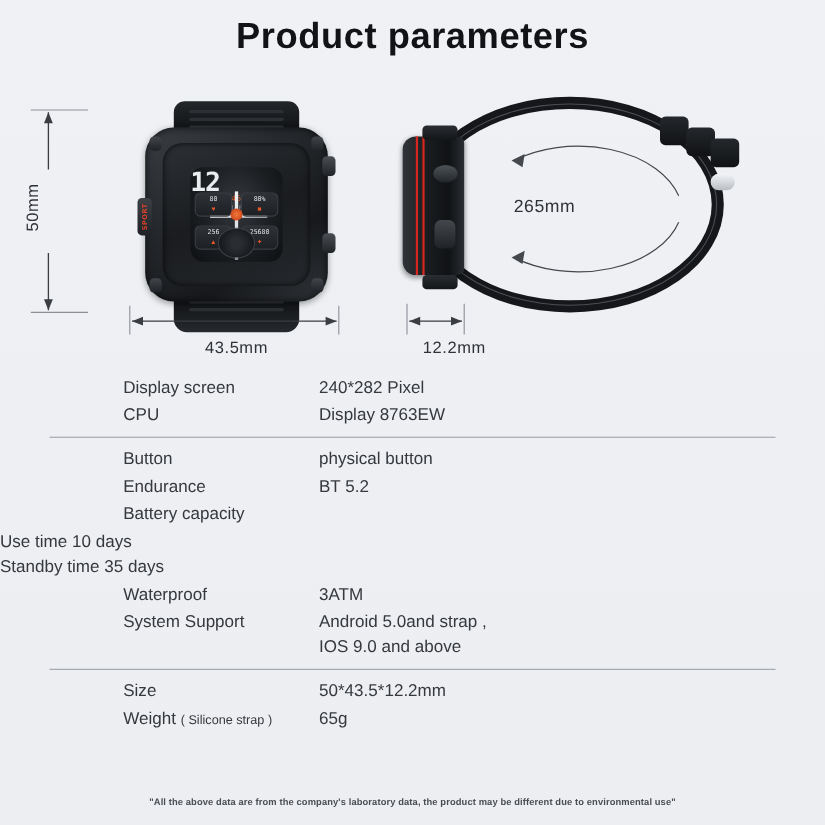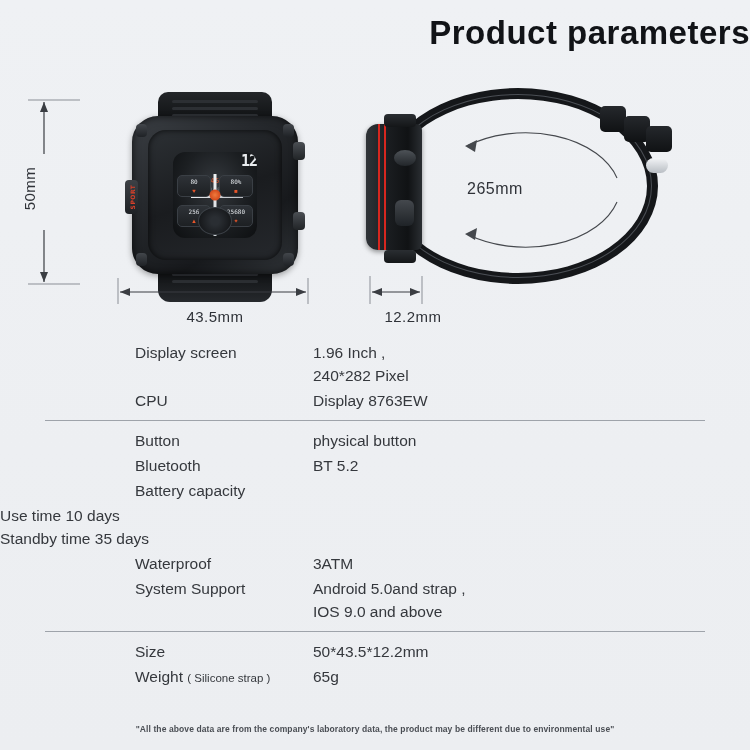--- a/index.html
+++ b/index.html
@@ -11,21 +11,21 @@
   }
   #page {
     position: relative;
     width: 750px; height: 750px;
     background: linear-gradient(180deg,#eff1f4 0%, #edeff2 60%, #eceef1 100%);
   }
 
   
   .title {
     position: absolute; top: 14px; left: 0; width: 750px;
-    text-align: right;
+    text-align: center;
     font-size: 33px; font-weight: bold; letter-spacing: 0.5px;
     color: #111317;
   }
 
   
   .diagram { position: absolute; top: 80px; left: 0; width: 750px; height: 255px; }
 
   .dim-text { color: #2f3238; font-size: 15px; letter-spacing: .5px; }
 
   
@@ -48,23 +48,23 @@
     background: linear-gradient(160deg,#2c3034 0%, #1a1c1f 50%, #25282c 100%);
     box-shadow: inset 0 0 6px rgba(0,0,0,.8);
   }
   .screen {
     position: absolute; left: 25px; top: 22px; right: 25px; bottom: 22px;
     border-radius: 12px;
     background: radial-gradient(ellipse at 50% 40%, #35393e 0%, #1c1f22 55%, #0d0f11 100%);
     overflow: hidden;
   }
   .scr-hour {
-    position: absolute; top: 2px; left: 0; width: 100%; text-align: right;
+    position: absolute; top: 2px; left: 0; width: 100%; text-align: left;
     font-family: "DejaVu Sans Mono", monospace; font-weight: bold;
-    font-size: 15px; color: #e9ecef; letter-spacing: -1px; line-height: 1;
+    font-size: 24px; color: #e9ecef; letter-spacing: -1px; line-height: 1;
   }
   .scr-time {
     position: absolute; top: 25px; left: 0; width: 100%; text-align: center;
     font-family: "DejaVu Sans Mono", monospace; font-size: 7px;
     color: #e8562a; letter-spacing: .5px;
   }
   .scr-smart {
     position: absolute; top: 34px; left: 0; width: 100%; text-align: center;
     font-family: "DejaVu Sans Mono", monospace; font-size: 6px;
     color: #8b9096; letter-spacing: 1px;
@@ -174,21 +174,20 @@
 
   
   .specs { position: absolute; top: 333px; left: 0; width: 750px; }
   .divider { height: 1px; background: #9ea3aa; margin: 0 45px; }
   .group { padding: 7px 0 7px 0; }
   .row { display: flex; align-items: flex-start; padding: 1px 0; }
   .lbl {
     width: 290px; padding-left: 112px;
     font-size: 15.5px; color: #35383d; line-height: 23px;
     white-space: nowrap;
-    margin-left: 23px;
   }
   .lbl .small { font-size: 11.5px; }
   .val {
     flex: 1; font-size: 15.5px; color: #35383d; line-height: 23px;
   }
   .val .l2 { display: block; }
 
   
   .footer {
     position: absolute; bottom: 16px; left: 0; width: 750px; text-align: center;
@@ -317,39 +316,38 @@
     </svg>
     <div class="dim-text" style="position:absolute;left:358px;top:228px;width:110px;text-align:center;">12.2mm</div>
   </div>
 
   <div class="specs">
 
     <div class="group">
       <div class="row">
         <div class="lbl">Display screen</div>
         <div class="val">
-          <span class="l2">1.96 Inch ,</span>
           <span class="l2">240*282 Pixel</span>
         </div>
       </div>
       <div class="row">
         <div class="lbl">CPU</div>
         <div class="val">Display 8763EW</div>
       </div>
     </div>
 
     <div class="divider"></div>
 
     <div class="group">
       <div class="row">
         <div class="lbl">Button</div>
         <div class="val">physical button</div>
       </div>
       <div class="row">
-        <div class="lbl">Bluetooth</div>
+        <div class="lbl">Endurance</div>
         <div class="val">BT 5.2</div>
       </div>
       <div class="row">
         <div class="lbl">Battery capacity</div>
       </div>
       <div class="row">
         <div class="val">
           <span class="l2">Use time 10 days</span>
           <span class="l2">Standby time 35 days</span>
         </div>

